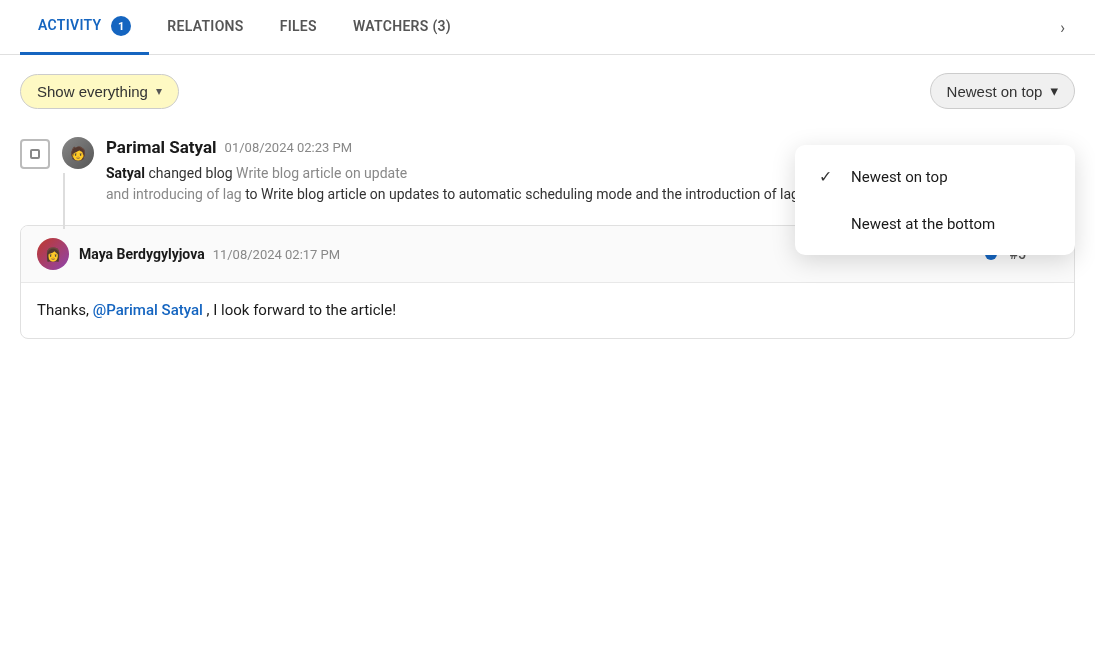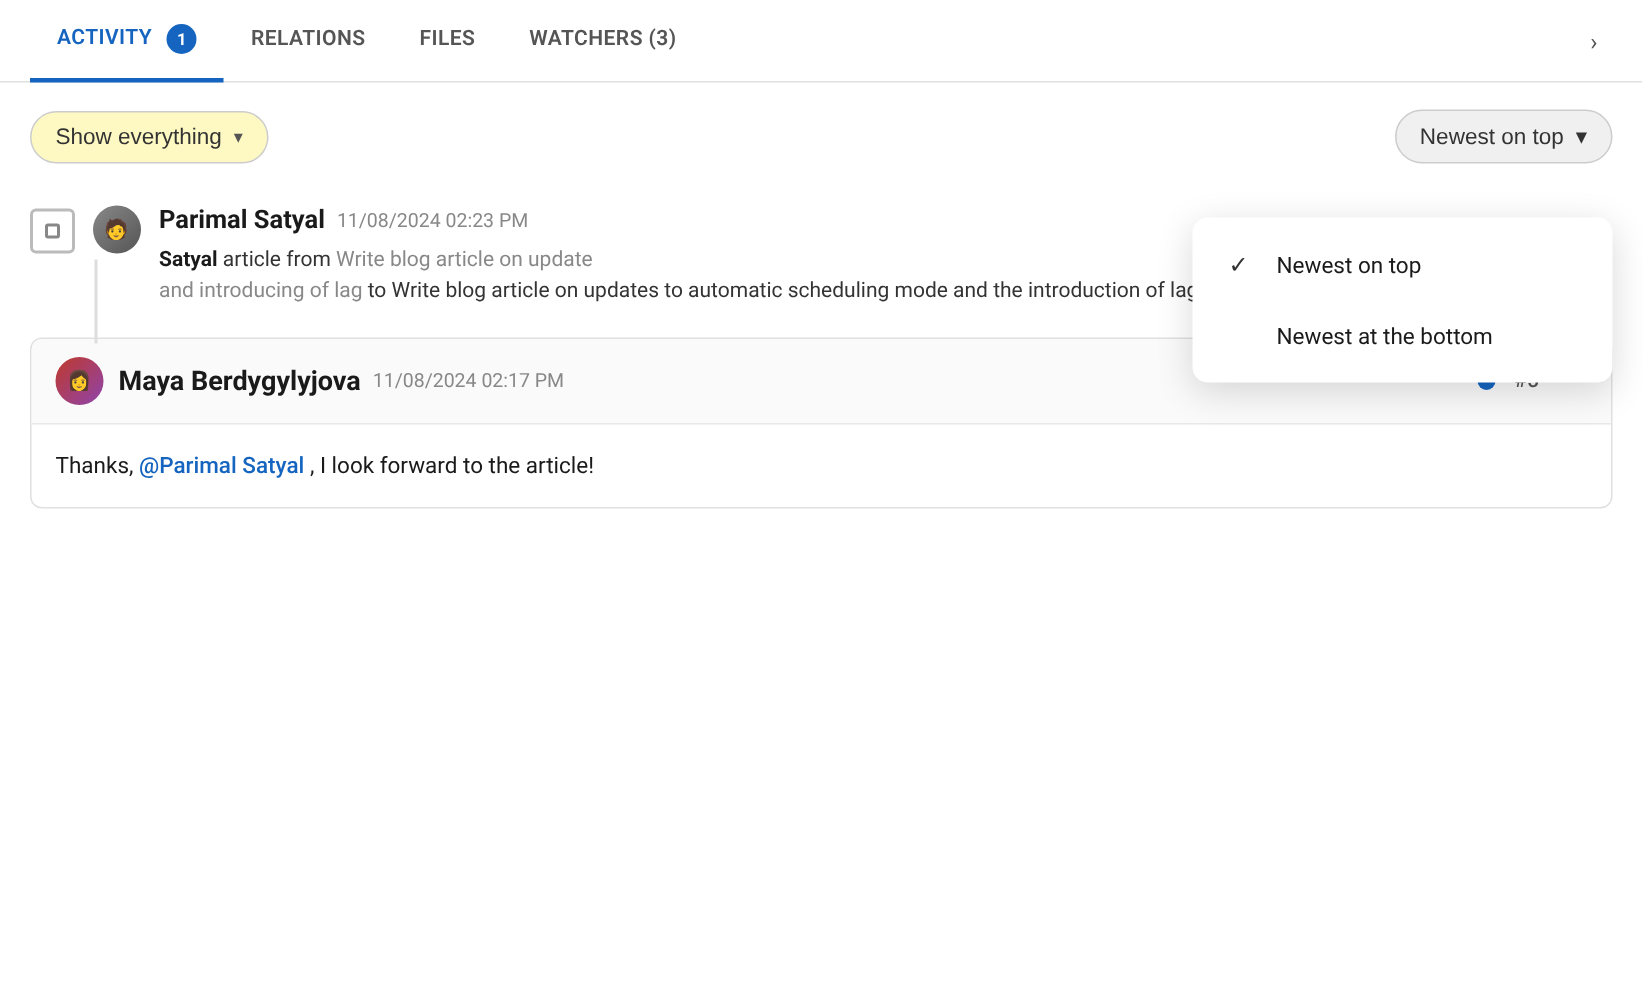--- a/index.html
+++ b/index.html
@@ -225,21 +225,21 @@
       border-bottom: 1px solid #e8e8e8;
     }
     .comment-meta {
       flex: 1;
       display: flex;
       align-items: center;
       gap: 8px;
     }
     .comment-user {
       font-weight: 700;
-      font-size: 18px;
+      font-size: 14px;
     }
     .comment-time {
       font-size: 13px;
       color: #888;
     }
     .comment-actions {
       display: flex;
       align-items: center;
       gap: 12px;
     }
@@ -318,25 +318,25 @@
   <div class="activity-entry">
     <div class="activity-icon">
       <div class="activity-icon-inner"></div>
     </div>
     <div class="avatar avatar-ps">
       <span>🧑</span>
     </div>
     <div class="activity-body">
       <div class="activity-header">
         <span class="activity-user">Parimal Satyal</span>
-        <span class="activity-time">11/08/2024 02:23 PM</span>
+        <span class="activity-time">01/08/2024 02:23 PM</span>
       </div>
       <div class="activity-text">
         <strong>Satyal</strong>
-        <span> article from </span>
+        <span> changed blog </span>
         <span class="old-value">Write blog article on update</span><br>
         <span class="old-value">and introducing of lag</span>
         <span> to </span>
         <span>Write blog article on updates to automatic scheduling mode and the introduction of lag</span>
       </div>
     </div>
     <div class="vertical-line"></div>
   </div>
 
   <div class="comment-card">

